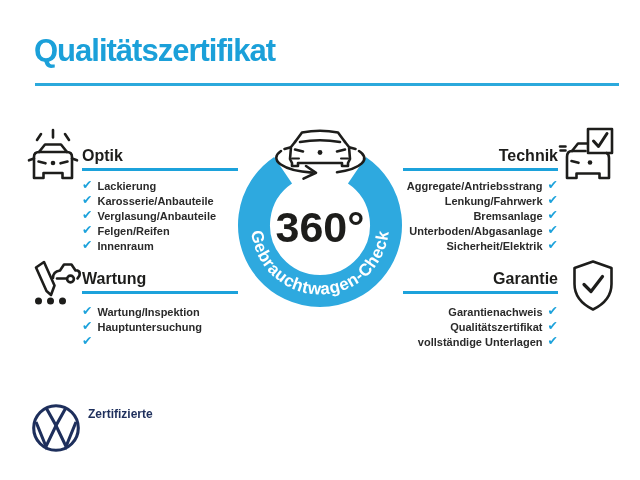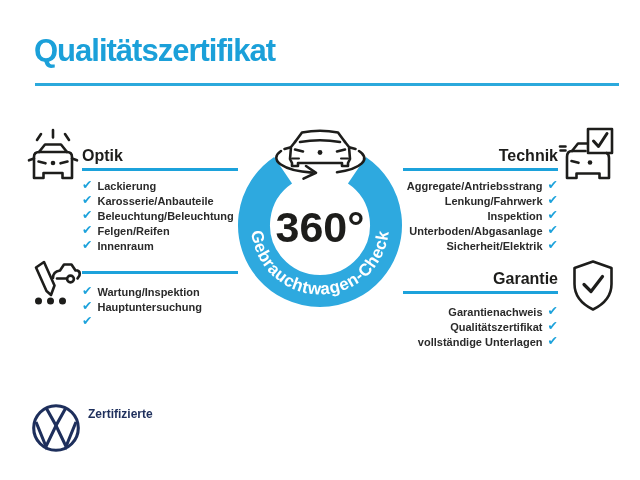--- a/index.html
+++ b/index.html
@@ -41,21 +41,21 @@
       <li>
           <span class="check">✔</span>
           <span>Lackierung</span>
         </li>
       <li>
           <span class="check">✔</span>
           <span>Karosserie/Anbauteile</span>
         </li>
       <li>
           <span class="check">✔</span>
-          <span>Beleuchtung/Beleuchtung</span>
+          <span>Verglasung/Anbauteile</span>
         </li>
       <li>
           <span class="check">✔</span>
           <span>Felgen/Reifen</span>
         </li>
       <li>
           <span class="check">✔</span>
           <span>Innenraum</span>
         </li>
     </ul>
@@ -67,35 +67,36 @@
     <ul>
       <li>
           <span>Aggregate/Antriebsstrang</span>
           <span class="check">✔</span>
         </li>
       <li>
           <span>Lenkung/Fahrwerk</span>
           <span class="check">✔</span>
         </li>
       <li>
-          <span>Inspektion</span>
+          <span>Bremsanlage</span>
           <span class="check">✔</span>
         </li>
       <li>
           <span>Unterboden/Abgasanlage</span>
           <span class="check">✔</span>
         </li>
       <li>
           <span>Sicherheit/Elektrik</span>
           <span class="check">✔</span>
         </li>
     </ul>
   </div>
 
   <div class="section" id="sec-wartung">
+    <h2>Wartung</h2>
     <div class="underline"></div>
     <ul>
       <li>
           <span class="check">✔</span>
           <span>Wartung/Inspektion</span>
         </li>
       <li>
           <span class="check">✔</span>
           <span>Hauptuntersuchung</span>
         </li>

